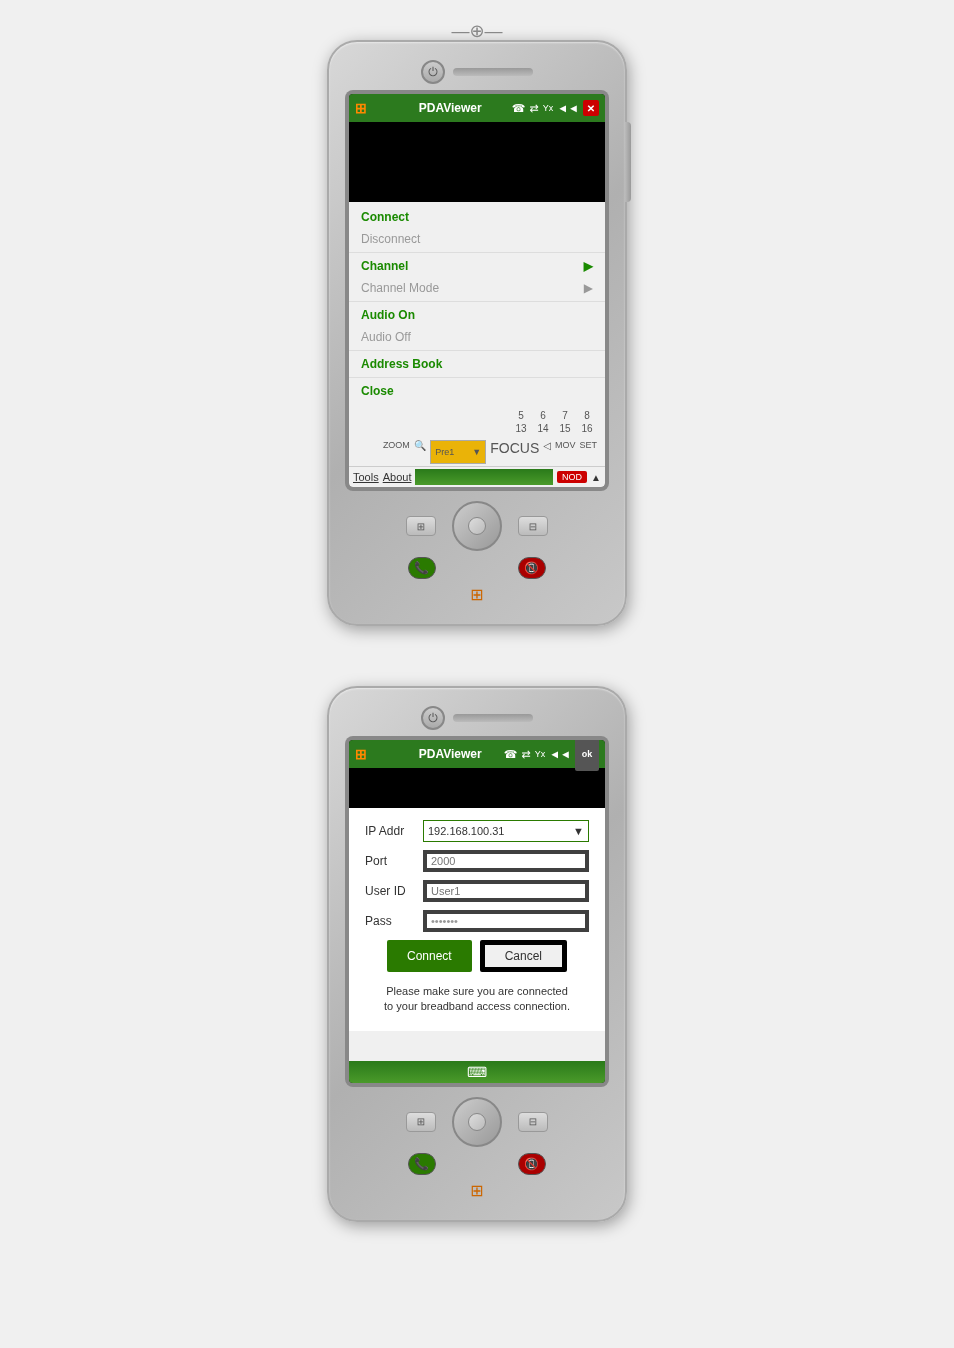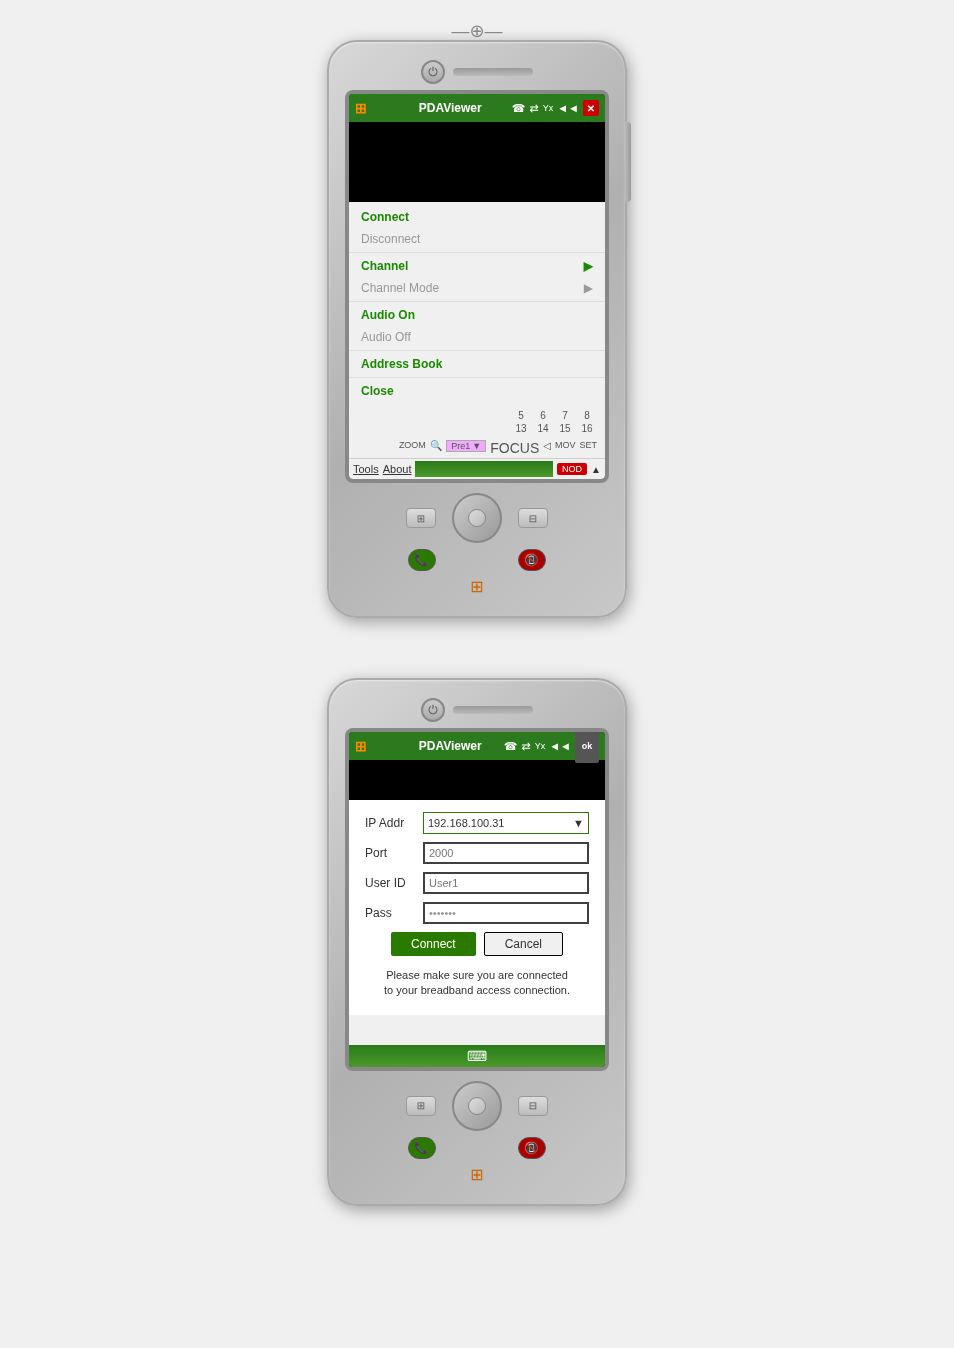--- a/index.html
+++ b/index.html
@@ -205,27 +205,27 @@
       display: flex;
       align-items: flex-start;
       justify-content: flex-end;
       padding: 2px 8px;
       gap: 4px;
       font-size: 10px;
       color: #555;
     }
 
     .prei-dropdown {
-      background: #f0abfc;
+      background: #eab308;
       border: 1px solid #aaa;
-      padding: 0 4px;
+      padding: 6px 4px;
       font-size: 9px;
       display: flex;
       align-items: center;
-      gap: 2px;
+      gap: 18px;
     }
 
     
     .screen-toolbar {
       background: #f0f0f0;
       border-top: 1px solid #ccc;
       display: flex;
       align-items: center;
       padding: 2px 4px;
       font-size: 10px;
@@ -329,21 +329,21 @@
     .form-label {
       color: #333;
       font-size: 12px;
       width: 50px;
       flex-shrink: 0;
     }
 
     .form-input-normal {
       flex: 1;
       height: 22px;
-      border: 2px solid #404040;
+      border: 4px solid #404040;
       padding: 2px 4px;
       font-size: 11px;
       background: white;
       color: #999;
     }
 
     .form-input-dropdown {
       flex: 1;
       height: 22px;
       border: 1px solid #2a7a00;
@@ -369,21 +369,21 @@
       border: none;
       padding: 4px 20px;
       font-size: 12px;
       border-radius: 2px;
       cursor: pointer;
     }
 
     .btn-cancel {
       background: #f0f0f0;
       color: #333;
-      border: 1px solid #000000;
+      border: 5px solid #000000;
       padding: 4px 20px;
       font-size: 12px;
       border-radius: 2px;
       cursor: pointer;
     }
 
     .notice-text {
       font-size: 11px;
       color: #333;
       text-align: center;

